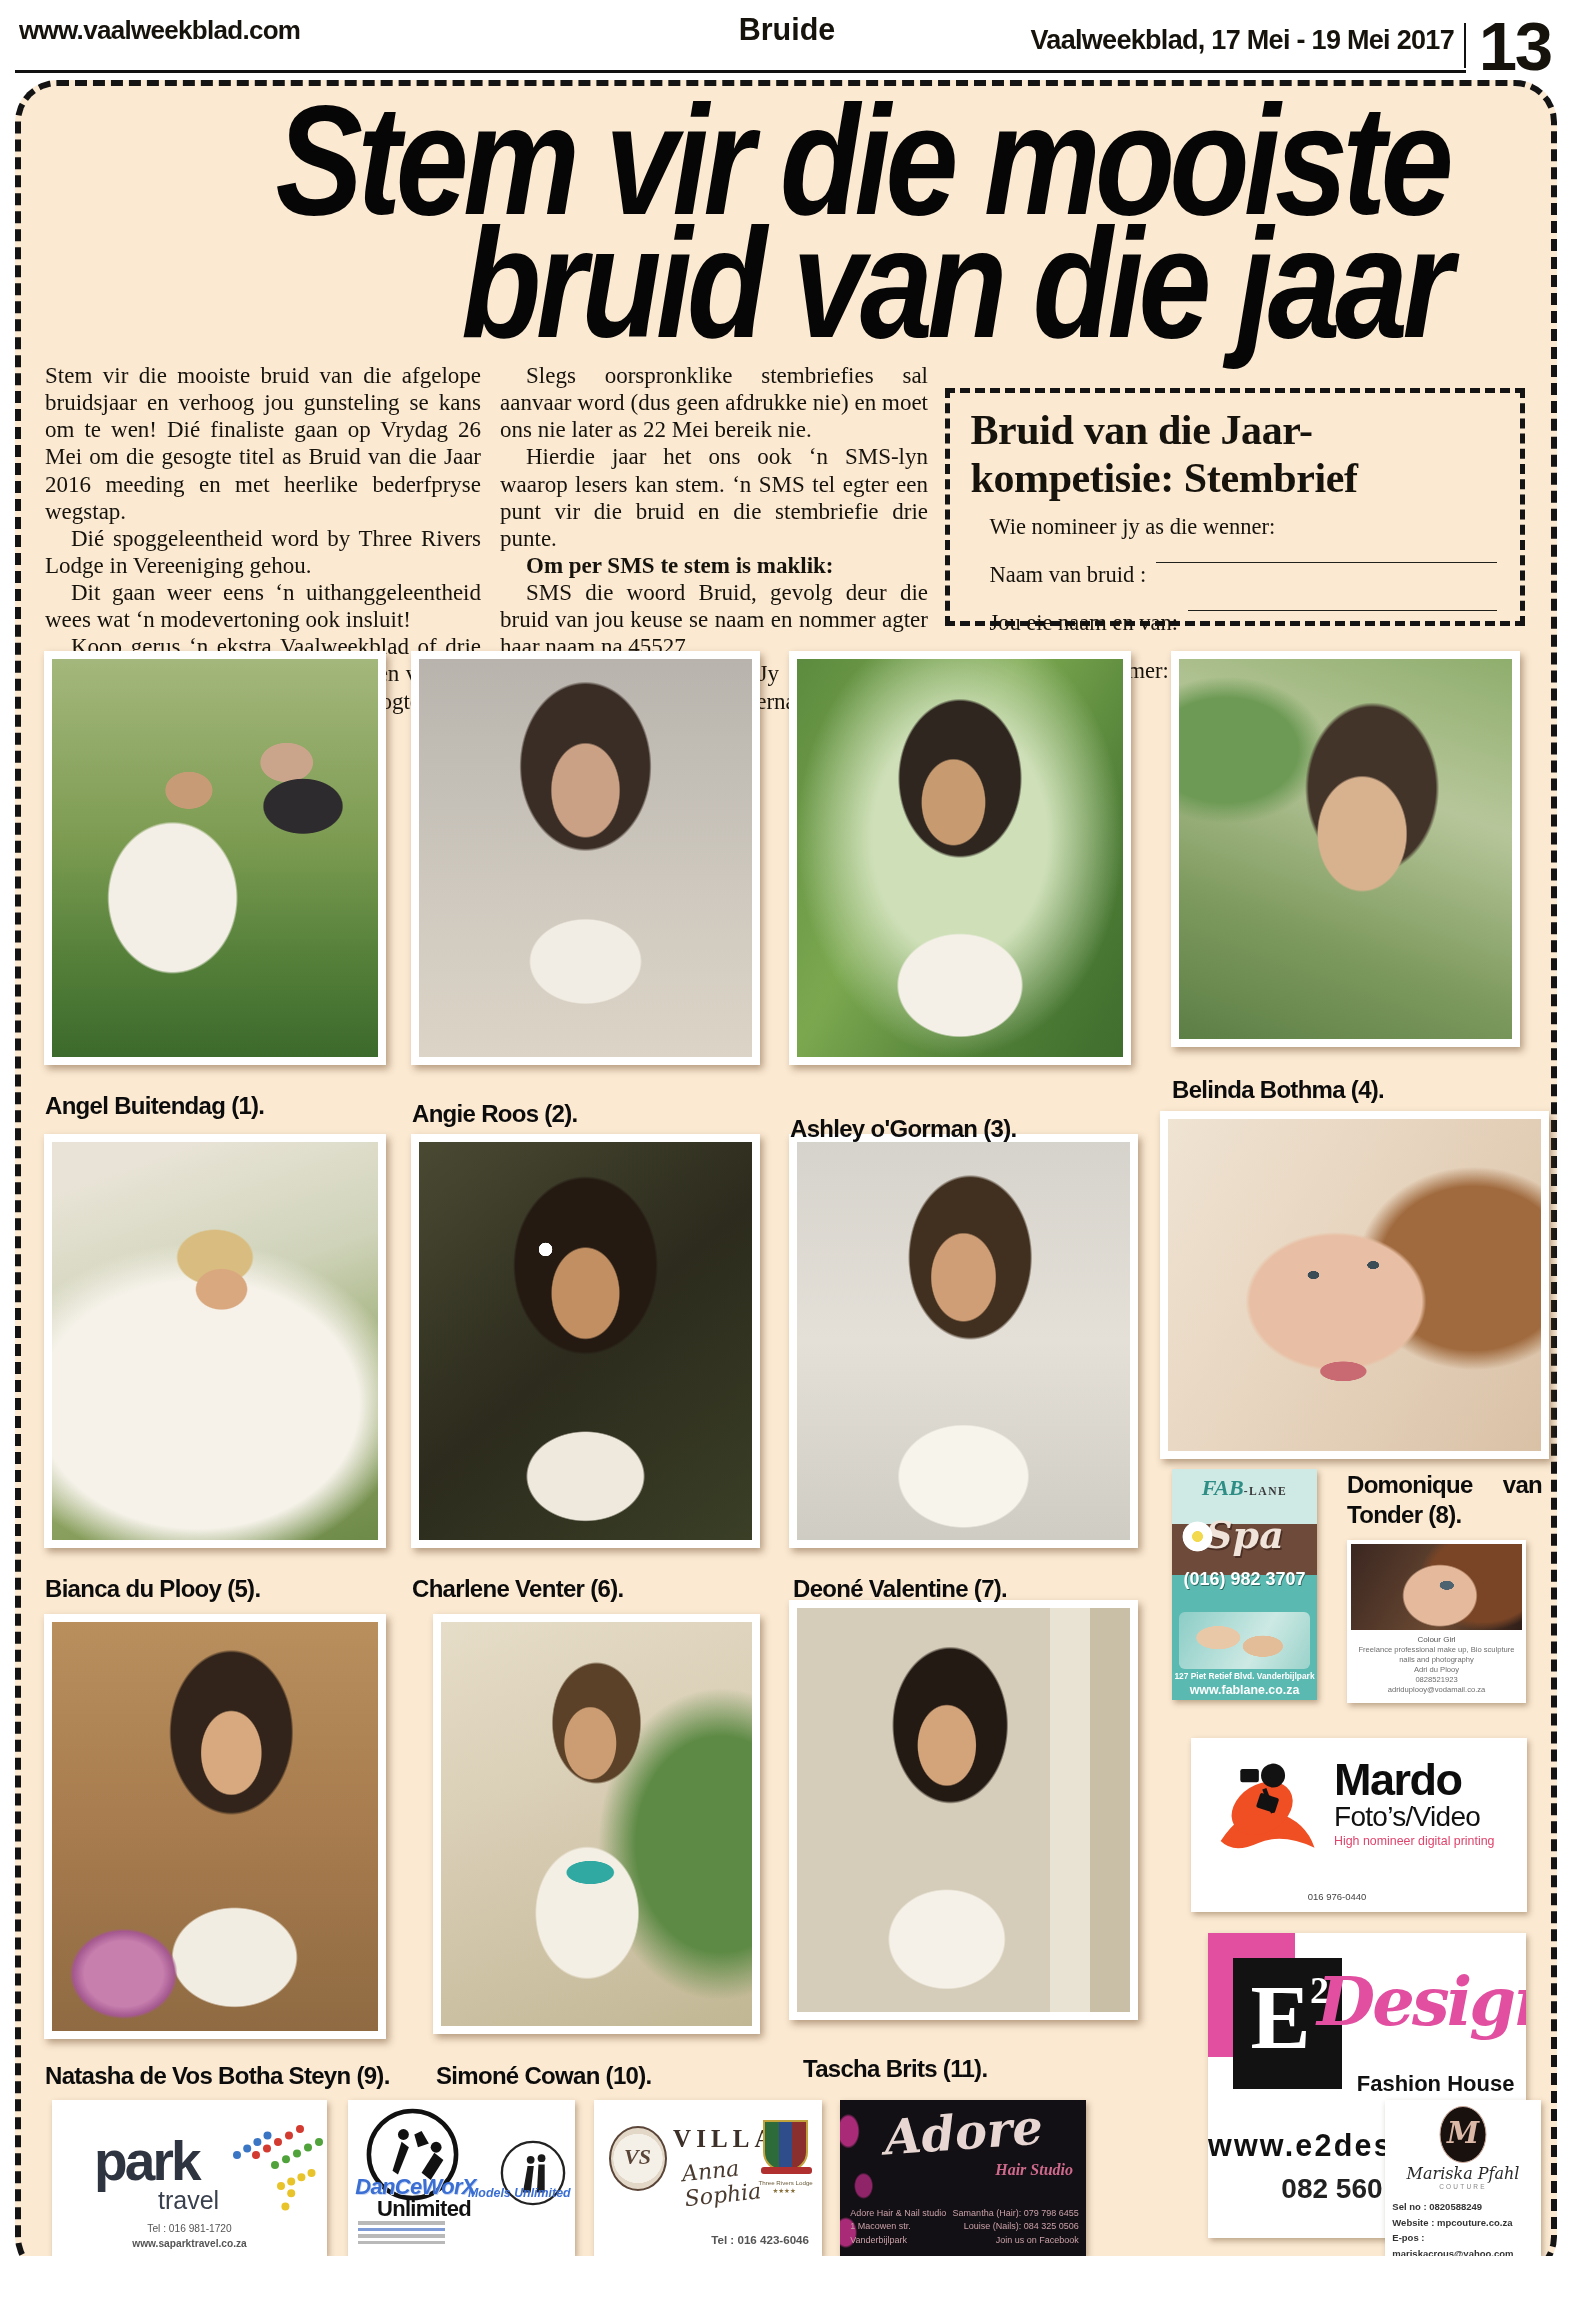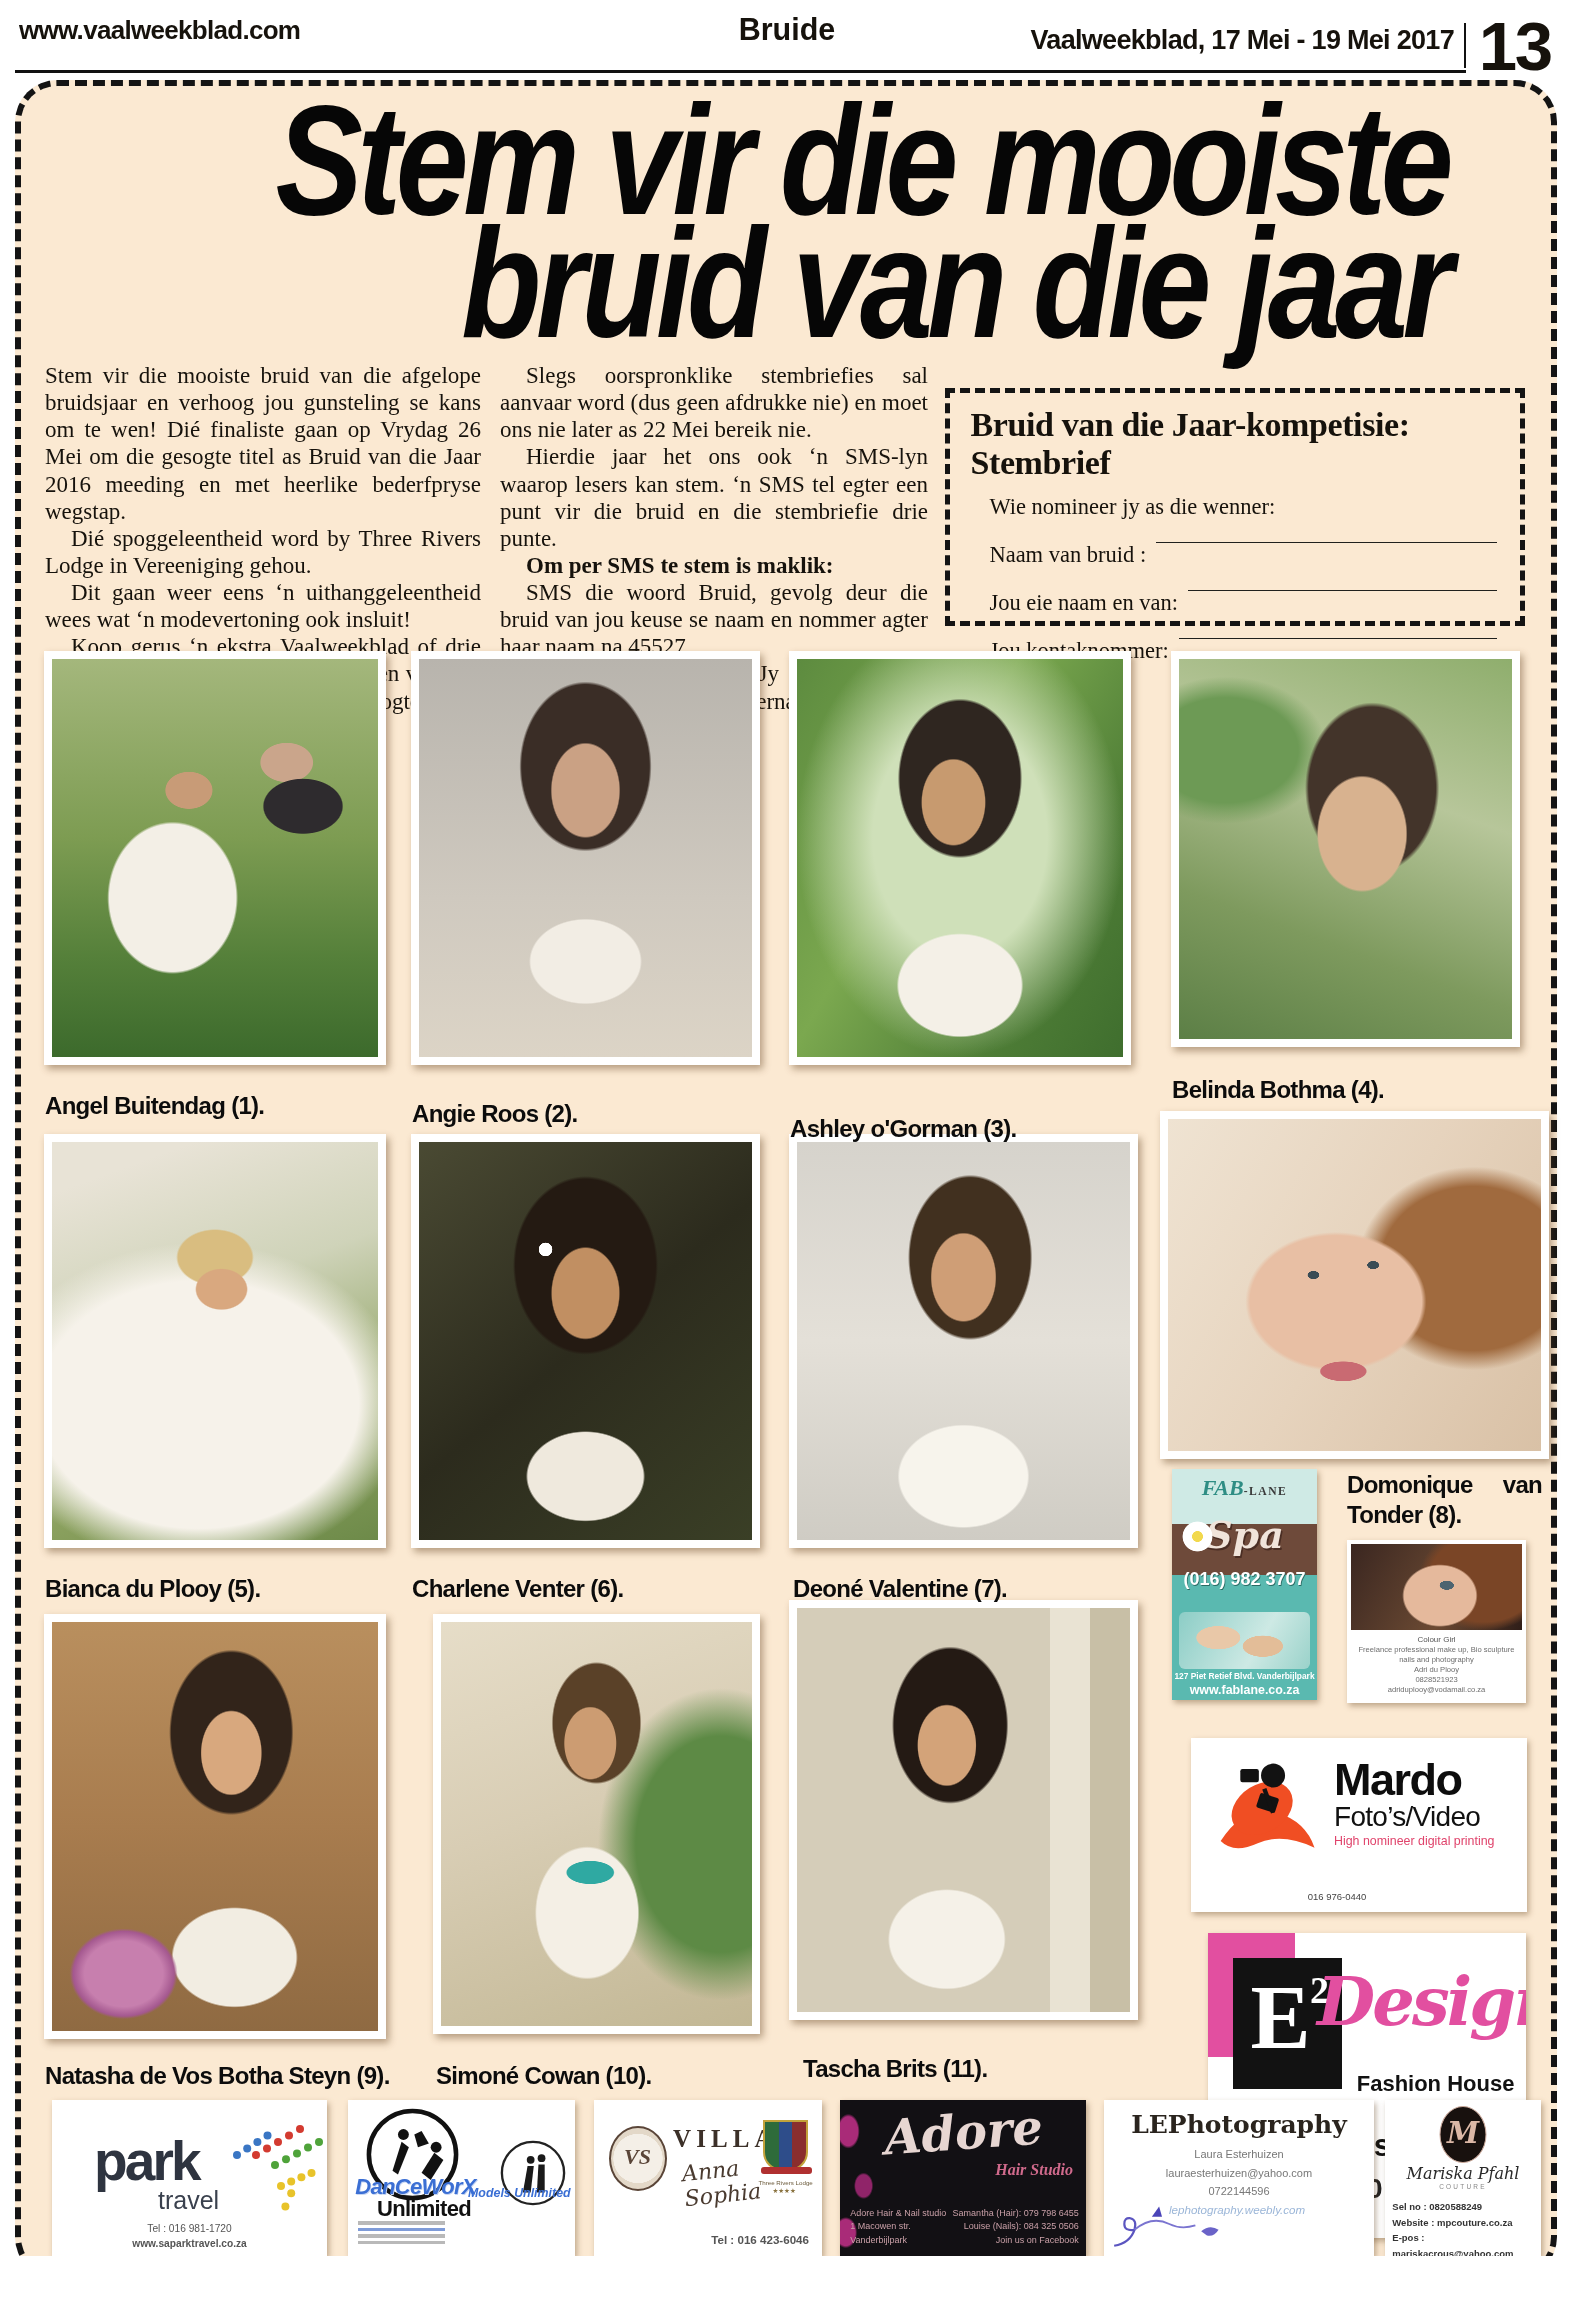--- a/index.html
+++ b/index.html
@@ -24,21 +24,21 @@
   
   .intro-col{position:absolute;top:362px;width:436px;font-size:23px;line-height:1.18;text-align:justify;}
   .icol1{left:45px;}
   .icol2{left:500px;width:428px;}
   .intro-col p{margin:0;}
   .intro-col p.ind{text-indent:26px;}
   .intro-col p.b{font-weight:bold;}
 
   
   .ballot{position:absolute;left:945px;top:388px;width:532px;height:209px;border:5.1px dashed #141414;padding:11.6px 19px 7.3px 19px;}
-  .ballot-title{font-size:34px;font-weight:bold;letter-spacing:-0.4px;margin:1.5px 0 7.3px 1.5px;}
+  .ballot-title{font-size:42px;font-weight:bold;letter-spacing:-0.4px;margin:1.5px 0 7.3px 1.5px;}
   .ballot-row{display:flex;align-items:flex-start;font-size:22.5px;margin:0 0 0 20.4px;padding-top:22px;}
   .ballot-row .lbl{white-space:nowrap;}
   .ballot-row .line{flex:1;border-bottom:1.8px solid #20201d;margin:0 4.4px 2.9px 10.2px;height:0.7px;}
 
   
   .photo{position:absolute;box-sizing:border-box;background:#fff;padding:8px;box-shadow:2.9px 4.4px 7.3px rgba(96,62,28,.45);}
   .photo .img{width:100%;height:100%;}
   .f1{left:44px;top:651px;width:342px;height:414px}
   .f2{left:411px;top:651px;width:349px;height:414px}
   .f3{left:789px;top:651px;width:342px;height:414px}
@@ -371,37 +371,20 @@
       <div>1 Macowen str.</div>
       <div>Vanderbijlpark</div>
     </div>
     <div class="adore-r">
       <div>Samantha (Hair): 079 798 6455</div>
       <div>Louise (Nails): 084 325 0506</div>
       <div>Join us on Facebook</div>
     </div>
   </div>
 
-  <div class="ad ad-lep">
-    <div class="lep-name">LEPhotography</div>
-    <div class="lep-l">
-      <div>Laura Esterhuizen</div>
-      <div>lauraesterhuizen@yahoo.com</div>
-      <div>0722144596</div>
-    </div>
-    <div class="lep-web">lephotography.weebly.com</div>
-    <div class="lep-swirl">
-      <svg viewBox="0 0 170 80" width="124" height="58">
-        <path d="M8 70 Q30 66 36 48 Q40 34 30 32 Q22 31 22 40 Q22 50 36 48" fill="none" stroke="#5b55c0" stroke-width="3"></path>
-        <path d="M36 48 Q60 28 84 40 Q100 48 120 42" fill="none" stroke="#7a74d0" stroke-width="2.5"></path>
-        <path d="M60 30 L70 16 L74 30 Z" fill="#4a44b8"></path>
-        <path d="M128 50 Q140 40 152 48 Q146 58 136 56 Z" fill="#6a63c8"></path>
-      </svg>
-    </div>
-  </div>
 
   <div class="ad ad-mariska">
     <div class="mk-oval">M</div>
     <div class="mk-name">Mariska Pfahl</div>
     <div class="mk-sub">COUTURE</div>
     <div class="mk-l">
       <div>Sel no : 0820588249</div>
       <div>Website : mpcouture.co.za</div>
       <div>E-pos : mariskacrous@yahoo.com</div>
     </div>

